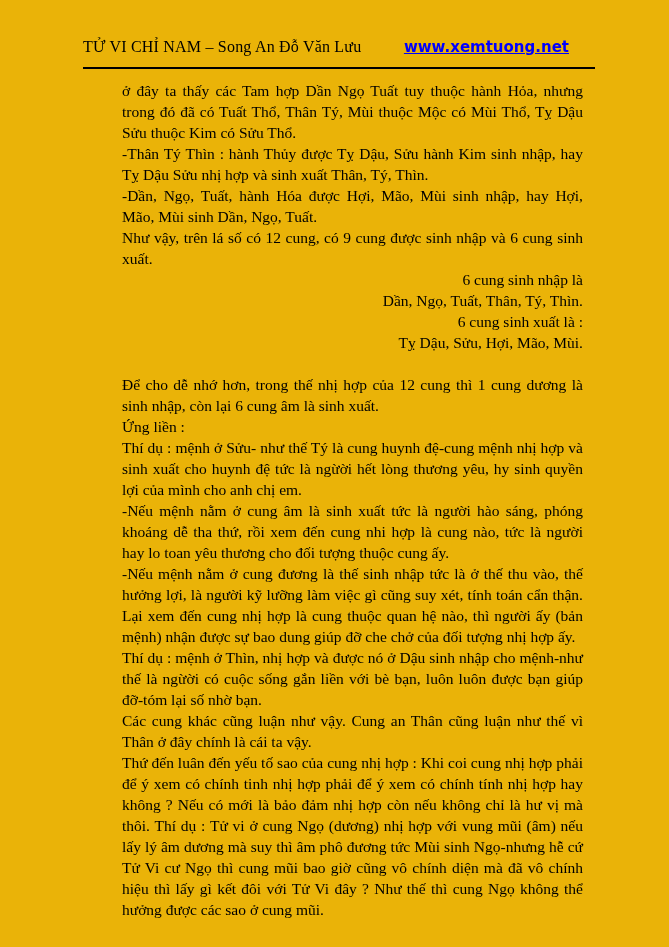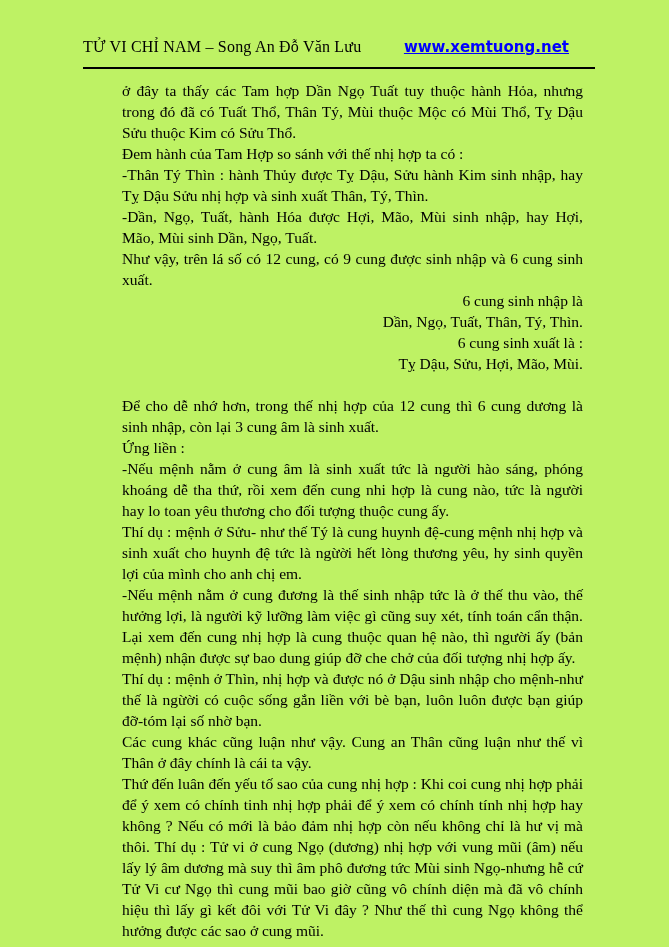--- a/index.html
+++ b/index.html
@@ -4,21 +4,21 @@
 <style>
   html, body {
     margin: 0;
     padding: 0;
     background: #ffffff;
   }
   .page {
     position: relative;
     width: 669px;
     height: 947px;
-    background: #bef264;
+    background: #eab308;
     overflow: hidden;
     font-family: "Liberation Serif", serif;
     color: #000000;
     text-decoration: underline;
   }
   .header-row {
     position: absolute;
     top: 38px;
     left: 83px;
     width: 512px;
@@ -79,32 +79,31 @@
 
   <div class="header-row">
     <span class="doc-title">TỬ VI CHỈ NAM – Song An Đỗ Văn Lưu</span>
     <a class="site-link">www.xemtuong.net</a>
   </div>
 
   <div class="header-divider"></div>
 
   <div class="body-col">
     <p class="para">ở đây ta thấy các Tam hợp Dần Ngọ Tuất tuy thuộc hành Hỏa, nhưng trong đó đã có Tuất Thổ, Thân Tý, Mùi thuộc Mộc có Mùi Thổ, Tỵ Dậu Sửu thuộc Kim có Sửu Thổ.</p>
-    <p class="para">Đem hành của Tam Hợp so sánh với thế nhị hợp ta có :</p>
     <p class="para">-Thân Tý Thìn : hành Thủy được Tỵ Dậu, Sửu hành Kim sinh nhập, hay Tỵ Dậu Sửu nhị hợp và sinh xuất Thân, Tý, Thìn.</p>
     <p class="para">-Dần, Ngọ, Tuất, hành Hóa được Hợi, Mão, Mùi sinh nhập, hay Hợi, Mão, Mùi sinh Dần, Ngọ, Tuất.</p>
     <p class="para">Như vậy, trên lá số có 12 cung, có 9 cung được sinh nhập và 6 cung sinh xuất.</p>
     <p class="indent-line">6 cung sinh nhập là</p>
     <p class="indent-line">Dần, Ngọ, Tuất, Thân, Tý, Thìn.</p>
     <p class="indent-line">6 cung sinh xuất là :</p>
     <p class="indent-line">Tỵ Dậu, Sửu, Hợi, Mão, Mùi.</p>
     <div class="spacer"></div>
-    <p class="para">Để cho dễ nhớ hơn, trong thế nhị hợp của 12 cung thì 6 cung dương là sinh nhập, còn lại 3 cung âm là sinh xuất.</p>
+    <p class="para">Để cho dễ nhớ hơn, trong thế nhị hợp của 12 cung thì 1 cung dương là sinh nhập, còn lại 6 cung âm là sinh xuất.</p>
     <p class="para">Ứng liền :</p>
+    <p class="para">Thí dụ : mệnh ở Sửu- như thế Tý là cung huynh đệ-cung mệnh nhị hợp và sinh xuất cho huynh đệ tức là ngừời hết lòng thương yêu, hy sinh quyền lợi của mình cho anh chị em.</p>
     <p class="para">-Nếu mệnh nằm ở cung âm là sinh xuất tức là người hào sáng, phóng khoáng dễ tha thứ, rồi xem đến cung nhi hợp là cung nào, tức là người hay lo toan yêu thương cho đối tượng thuộc cung ấy.</p>
-    <p class="para">Thí dụ : mệnh ở Sửu- như thế Tý là cung huynh đệ-cung mệnh nhị hợp và sinh xuất cho huynh đệ tức là ngừời hết lòng thương yêu, hy sinh quyền lợi của mình cho anh chị em.</p>
     <p class="para">-Nếu mệnh nằm ở cung đương là thế sinh nhập tức là ở thế thu vào, thế hưởng lợi, là người kỹ lưỡng làm việc gì cũng suy xét, tính toán cẩn thận. Lại xem đến cung nhị hợp là cung thuộc quan hệ nào, thì người ấy (bản mệnh) nhận được sự bao dung giúp đỡ che chở của đối tượng nhị hợp ấy.</p>
     <p class="para">Thí dụ : mệnh ở Thìn, nhị hợp và được nó ở Dậu sinh nhập cho mệnh-như thế là ngừời có cuộc sống gắn liền với bè bạn, luôn luôn được bạn giúp đỡ-tóm lại số nhờ bạn.</p>
     <p class="para">Các cung khác cũng luận như vậy. Cung an Thân cũng luận như thế vì Thân ở đây chính là cái ta vậy.</p>
     <p class="para">Thứ đến luân đến yếu tố sao của cung nhị hợp : Khi coi cung nhị hợp phải để ý xem có chính tinh nhị hợp phải để ý xem có chính tính nhị hợp hay không ? Nếu có mới là bảo đảm nhị hợp còn nếu không chỉ là hư vị mà thôi. Thí dụ : Tử vi ở cung Ngọ (dương) nhị hợp với vung mũi (âm) nếu lấy lý âm dương mà suy thì âm phô đương tức Mùi sinh Ngọ-nhưng hễ cứ Tử Vi cư Ngọ thì cung mũi bao giờ cũng vô chính diện mà đã vô chính hiệu thì lấy gì kết đôi với Tử Vi đây  ? Như thế thì cung Ngọ không thể hưởng được các sao ở cung mũi.</p>
   </div>
 
 </div>
 
 </body></html>

